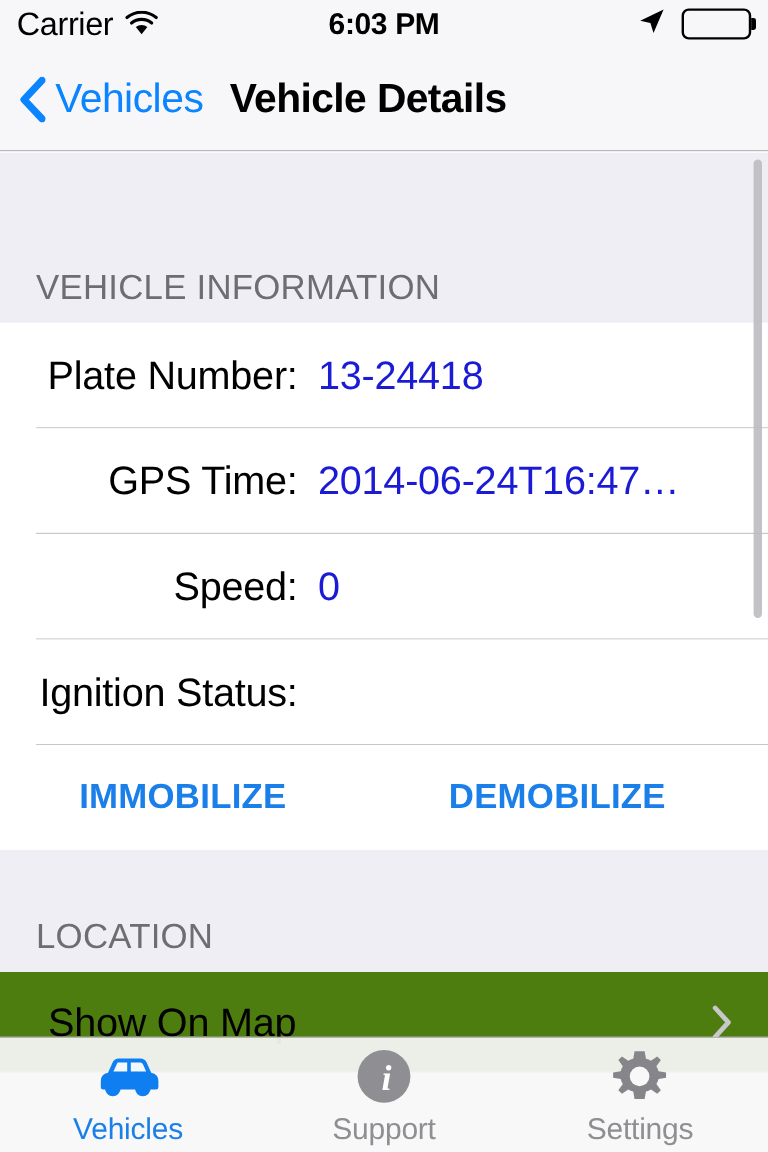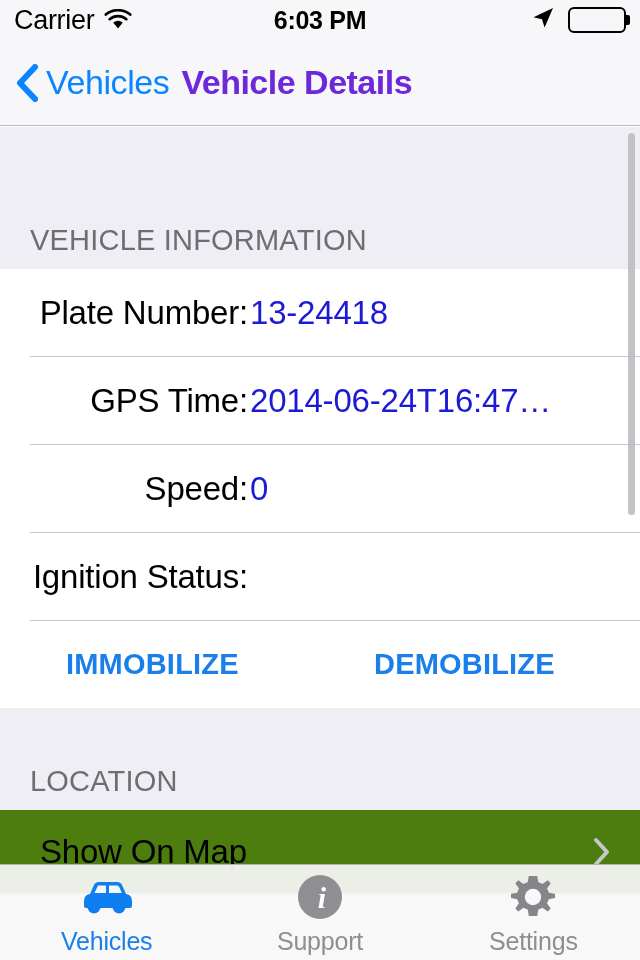--- a/index.html
+++ b/index.html
@@ -51,22 +51,22 @@
   }
   .nav-back {
     display:flex; align-items:center;
     margin-left:16px; cursor:pointer;
   }
   .back-chevron { width:22px; height:38px; margin-right:8px; display:block; }
   .nav-back-label {
     font-size:34px; color:#0a84ff; letter-spacing:-0.4px;
   }
   .nav-title {
-    font-size:34px; font-weight:700; color:#6d28d9;
-    margin-left:12px; letter-spacing:-0.5px;
+    font-size:34px; font-weight:700; color:#000000;
+    margin-left:22px; letter-spacing:-0.5px;
   }
 
   
   .content {
     position:absolute; top:127px; left:0;
     width:640px; height:833px;
     background:#ffffff;
     overflow:hidden;
   }
 
@@ -94,21 +94,21 @@
   .kv {
     width:100%;
     display:flex; align-items:flex-start;
     justify-content:flex-start;
   }
   .kv-label {
     font-size:33px; color:#000; letter-spacing:-0.2px;
     text-align:right; width:248px; flex:0 0 248px;
   }
   .kv-value {
-    font-size:33px; letter-spacing:-0.2px; margin-left:2px;
+    font-size:33px; letter-spacing:-0.2px; margin-left:17px;
     white-space:nowrap; overflow:hidden;
   }
   .val-blue { color:#1b1bd6; }
   .val-red  { color:#ff0000; font-weight:700; }
 
   #row-plate, #row-gps, #row-speed, #row-ignition { height:88px; }
 
   .row-actions {
     height:87px; background:#fff; position:relative;
     display:flex; align-items:center;

